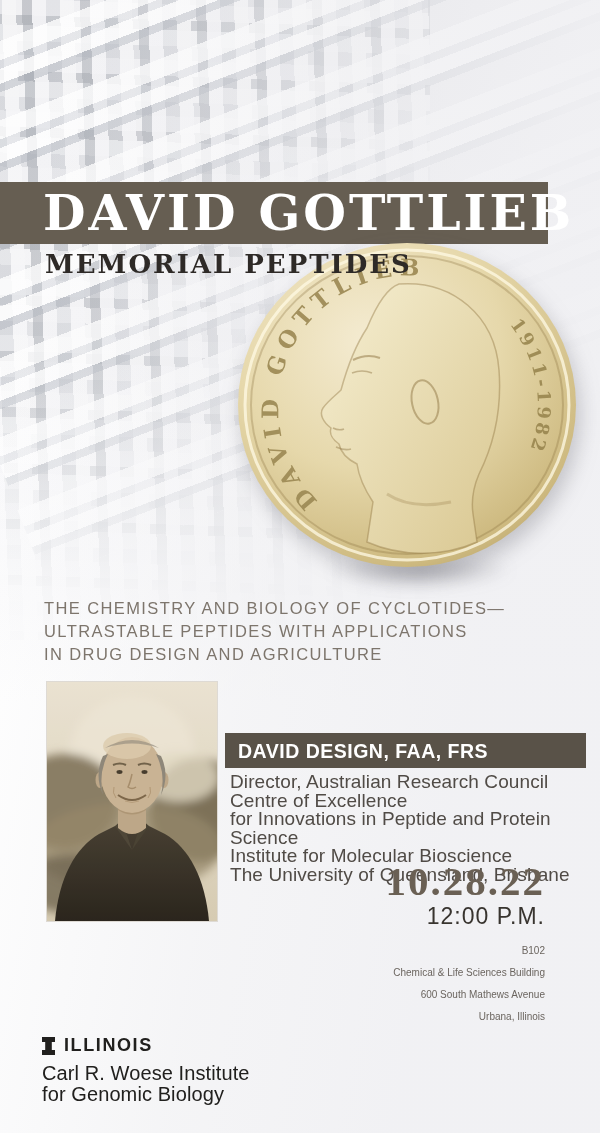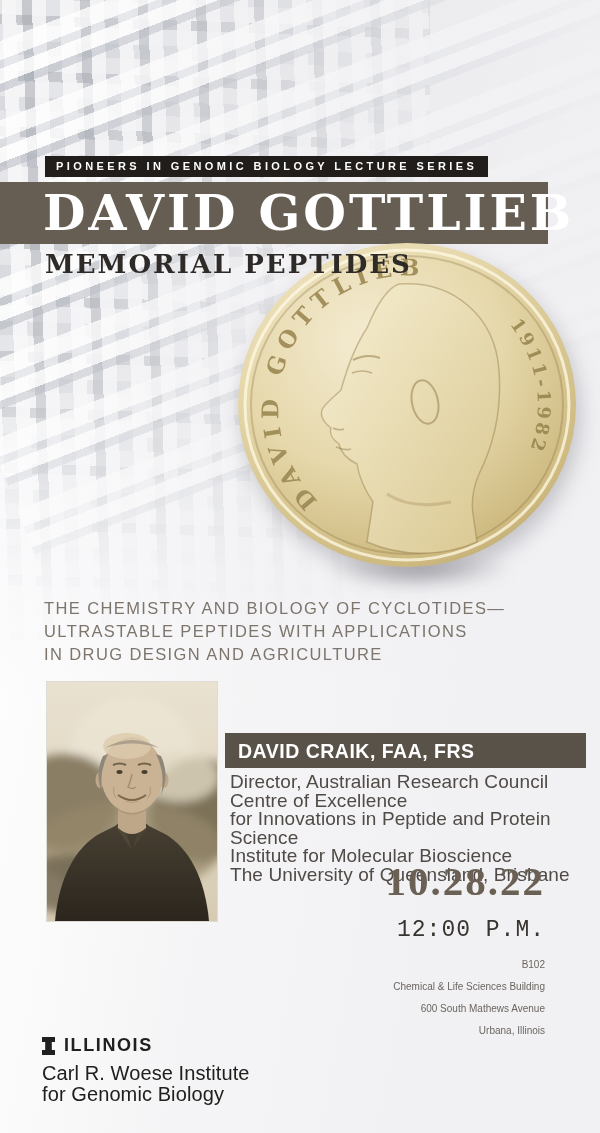--- a/index.html
+++ b/index.html
@@ -77,43 +77,40 @@
     position:absolute;left:230px;top:773px;
     font-size:19px;line-height:18.5px;color:#504b46;letter-spacing:0.1px;
   }
   
   .event{position:absolute;right:55px;top:861px;text-align:right;}
   .event-date{
     font-family:Liberation Serif, serif;font-weight:700;
     font-size:41px;line-height:40px;letter-spacing:2px;color:#6a6054;
   }
   .event-time{
-    font-family:Liberation Mono, monospace;font-weight:400;
-    font-size:23px;line-height:26px;letter-spacing:1px;color:#38342f;margin-top:16px;
+    font-family:Liberation Sans, sans-serif;font-weight:400;
+    font-size:23px;line-height:26px;letter-spacing:1px;color:#38342f;margin-top:2px;
   }
   .event-loc{font-size:10px;line-height:22px;color:#6b655f;margin-top:11px;}
   
   .footer{position:absolute;left:42px;top:1035px;color:#21201e;}
   .logo-row{display:flex;align-items:center;gap:9px;}
   .block-i{width:13px;height:18px;}
   .wordmark{font-size:18px;font-weight:700;letter-spacing:1.6px;}
   .institute{font-size:20px;line-height:21px;margin-top:7px;letter-spacing:0.1px;}
 </style>
 </head>
 <body>
 
 <div class="poster">
 
   <div class="texture-weave"></div>
   <div class="texture-diag"></div>
   <div class="texture-fade"></div>
 
-  <div class="series-bar">
-    <span>PIONEERS IN GENOMIC BIOLOGY LECTURE SERIES</span>
-  </div>
 
   <div class="name-bar">
     <span>DAVID GOTTLIEB</span>
   </div>
 
   <div class="memorial">MEMORIAL PEPTIDES</div>
 
   <div class="medal-shadow"></div>
 
   <svg class="medal" viewBox="0 0 340 326" aria-hidden="true">
@@ -204,21 +201,21 @@
       <path d="M 85 92 Q 83 101 81 105 Q 85 108 89 105" stroke="#a98f6e" stroke-width="1.5" fill="none"></path>
       <path d="M 71 113 Q 85 123 99 113" stroke="#7c6549" stroke-width="2" fill="none"></path>
       <path d="M 78 119 Q 85 122 92 119" stroke="#b59a78" stroke-width="1" fill="none" opacity="0.8"></path>
       <path d="M 67 105 Q 65 111 69 116" stroke="#b59a78" stroke-width="1" fill="none"></path>
       <path d="M 103 105 Q 105 111 101 116" stroke="#b59a78" stroke-width="1" fill="none"></path>
     </g>
     <rect width="170" height="239" fill="#8a7a5f" opacity="0.08"></rect>
   </svg>
 
   <div class="speaker-bar">
-    <span>DAVID CRAIK, FAA, FRS</span>
+    <span>DAVID DESIGN, FAA, FRS</span>
   </div>
 
   <div class="affiliation lines">Director, Australian Research Council Centre of Excellence
 for Innovations in Peptide and Protein Science
 Institute for Molecular Bioscience
 The University of Queensland, Brisbane</div>
 
   <div class="event">
     <div class="event-date">10.28.22</div>
     <div class="event-time">12:00 P.M.</div>

